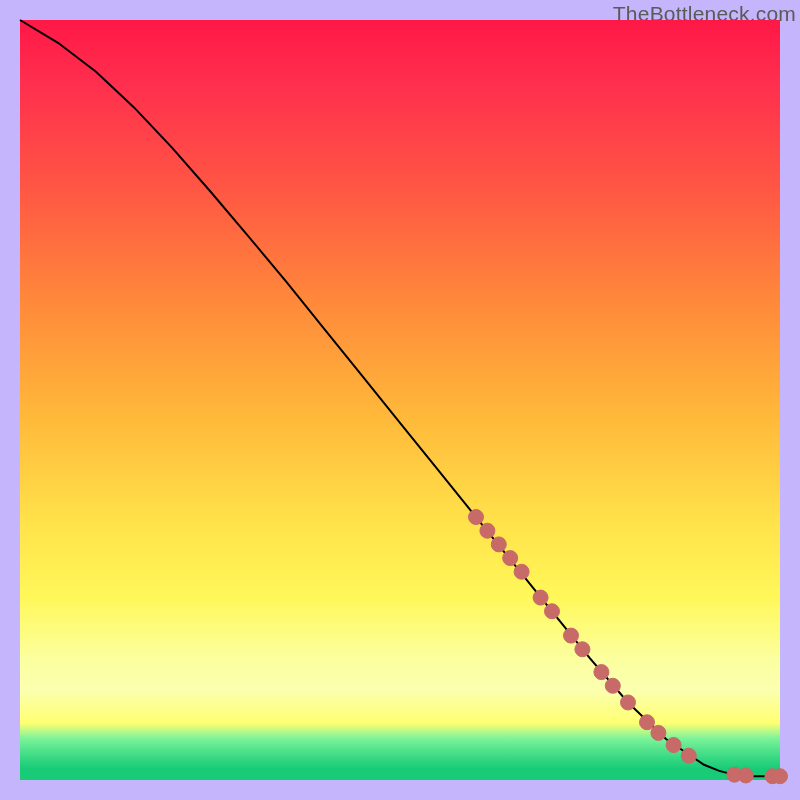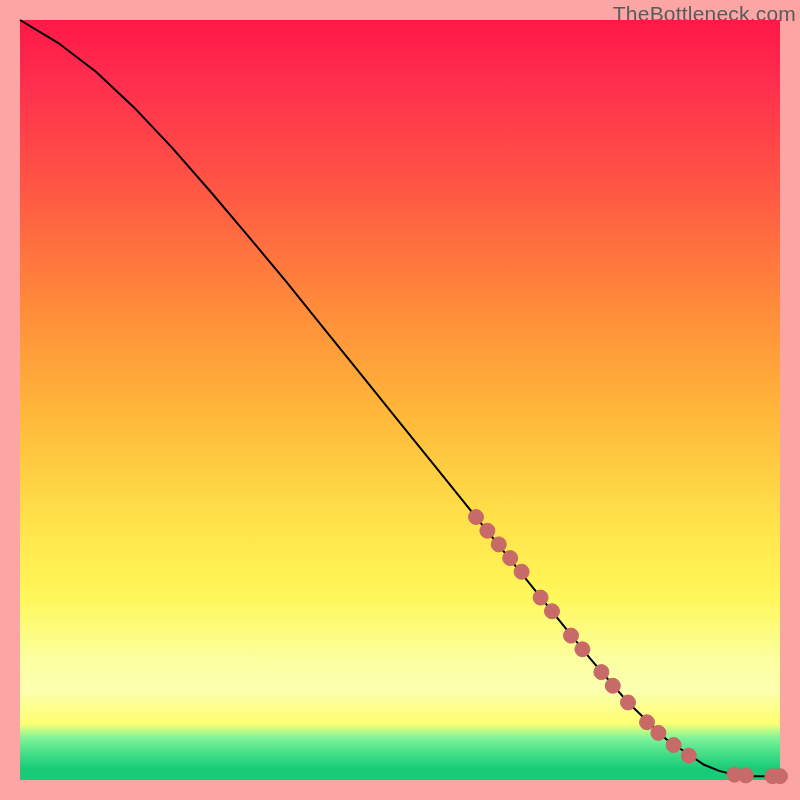--- a/index.html
+++ b/index.html
@@ -8,21 +8,21 @@
     width: 800px;
     height: 800px;
     background: #000;
     overflow: hidden;
     font-family: Arial, Helvetica, sans-serif;
   }
   .stage {
     position: relative;
     width: 800px;
     height: 800px;
-    background: #fca5a5;
+    background: #c4b5fd;
   }
   .plot {
     position: absolute;
     left: 20px;
     top: 20px;
     width: 760px;
     height: 760px;
   }
   .gradient {
     position: absolute;

